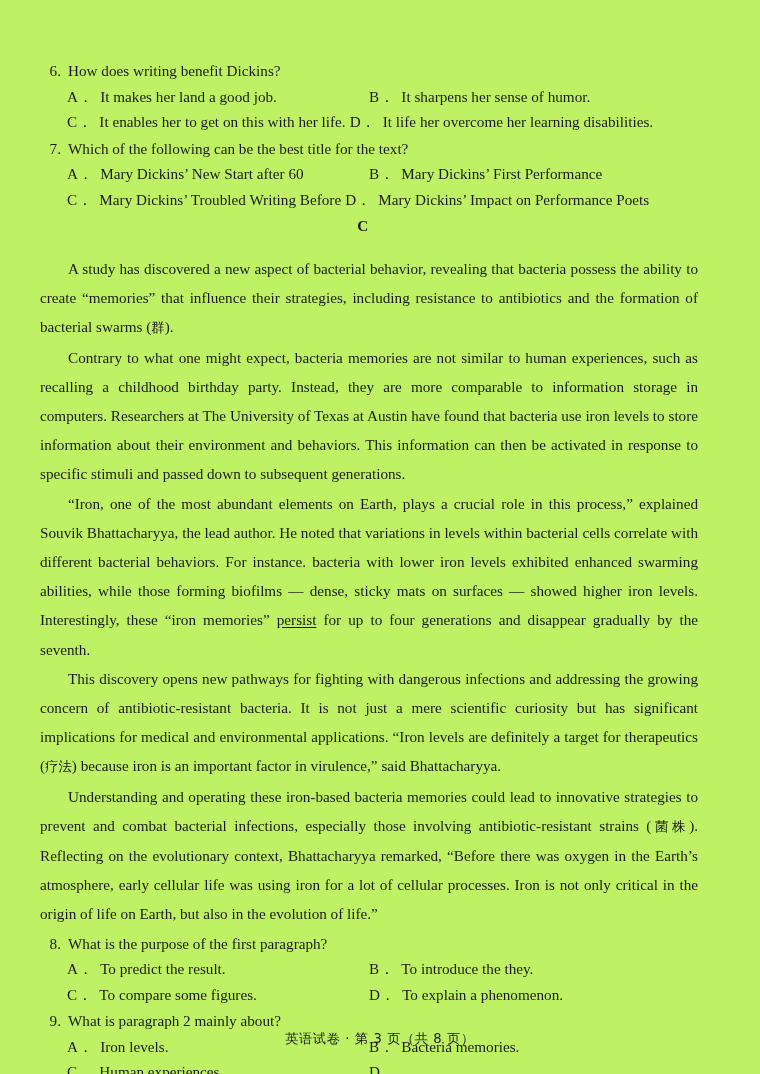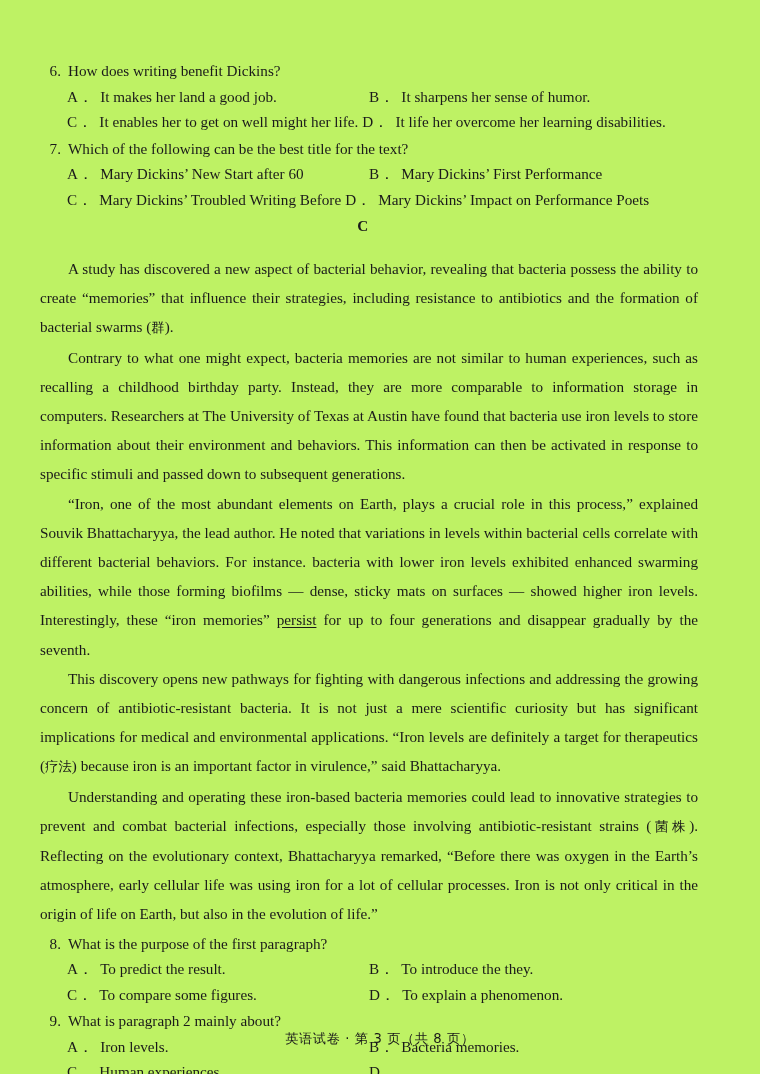--- a/index.html
+++ b/index.html
@@ -130,21 +130,21 @@
             <span>It makes her land a good job.</span>
           </div>
           <div class="opt opt-col-b">
             <span class="opt-letter">B．</span>
             <span>It sharpens her sense of humor.</span>
           </div>
         </div>
         <div class="opt-row opt-row-tight">
           <div class="opt opt-col-a">
             <span class="opt-letter">C．</span>
-            <span>It enables her to get on well might her life.</span>
+            <span>It enables her to get on this with her life.</span>
           </div>
           <div class="opt opt-col-b">
             <span class="opt-letter">D．</span>
             <span>It life her overcome her learning disabilities.</span>
           </div>
         </div>
       </div>
       <div class="question">
         <div class="q-stem"><span class="q-num">7.</span><span class="q-stem-text">Which of the following can be the best title for the text?</span></div>
         <div class="opt-row">

